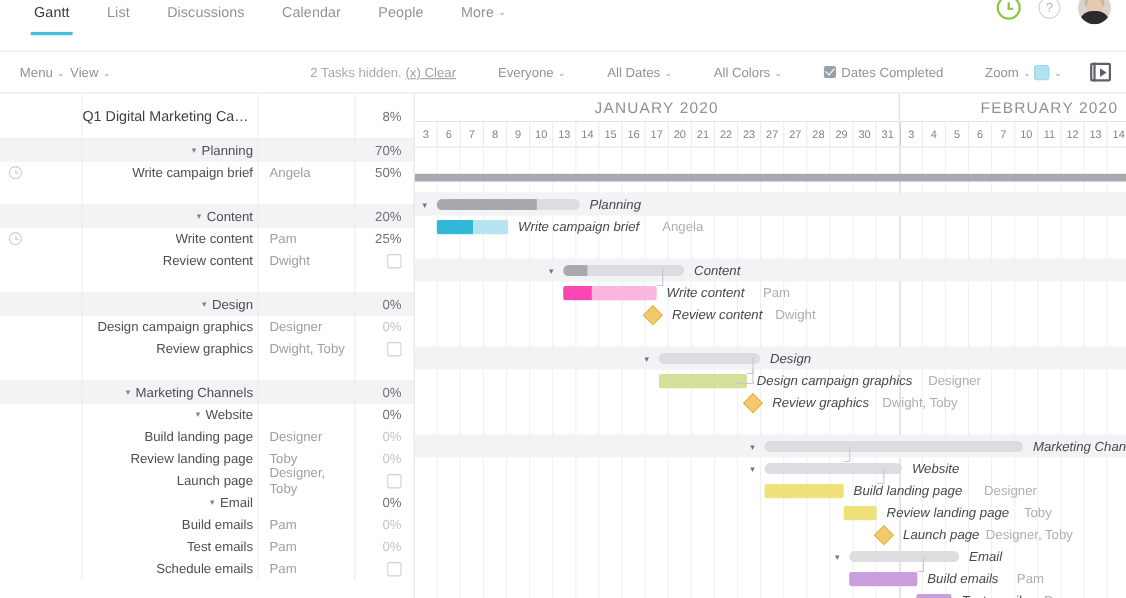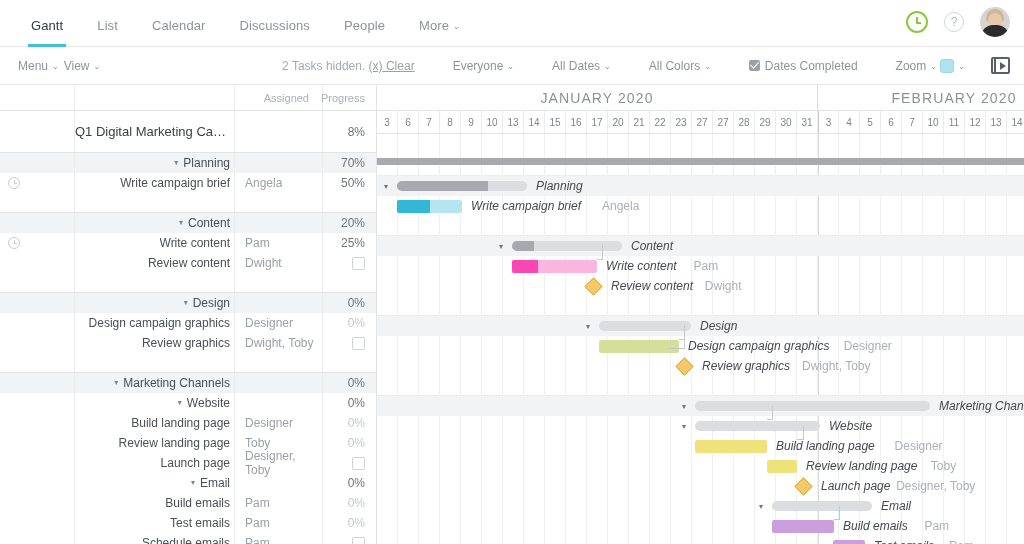--- a/index.html
+++ b/index.html
@@ -11,21 +11,21 @@
     color: #4a4a4a;
     -webkit-font-smoothing: antialiased;
   }
 
   
   .topnav {
     height: 47px;
     display: flex;
     align-items: flex-end;
     border-bottom: 1px solid #e8e8e8;
-    padding: 0 14px 0 14px;
+    padding: 0 14px 15px 14px;
     position: relative;
   }
   .nav-tabs { display: flex; align-items: flex-end; height: 100%; }
   .nav-tab {
     font-size: 13px;
     color: #8d9499;
     padding: 0 17px 13px 17px;
     cursor: pointer;
     position: relative;
     letter-spacing: .1px;
@@ -237,22 +237,22 @@
     position: absolute; border-color: #c5c9cd; border-style: solid; border-width: 0;
   }
 </style>
 </head>
 <body>
 
 <div class="topnav">
   <div class="nav-tabs">
       <div class="nav-tab active"><span>Gantt</span></div>
       <div class="nav-tab"><span>List</span></div>
+      <div class="nav-tab"><span>Discussions</span></div>
       <div class="nav-tab"><span>Calendar</span></div>
-      <div class="nav-tab"><span>Discussions</span></div>
       <div class="nav-tab"><span>People</span></div>
       <div class="nav-tab"><span>More</span><span class="caret">⌄</span></div>
     </div>
   <div class="topright">
     <div class="icon-clock-green"></div>
     <div class="icon-help">?</div>
     <div class="avatar">
       <div class="hair"></div>
       <div class="face"></div>
       <div class="body"></div>
@@ -290,27 +290,20 @@
       <span>Zoom</span><span class="caret">⌄</span>
       <span class="swatch"></span><span class="caret">⌄</span>
     </div>
     <div class="icon-video"></div>
   </div>
 </div>
 
 <div class="main">
 
   <div class="table-pane">
-    <div class="thead">
-      <div class="th col-icon"></div>
-      <div class="th col-gap"></div>
-      <div class="th col-name"></div>
-      <div class="th col-assign" style="justify-content:flex-end;padding-right:13px;padding-left:0">Assigned</div>
-      <div class="th col-prog">Progress</div>
-    </div>
     <div id="table-body">
         <div class="trow h28 table-divider" style="height: 42px;">
           <div class="cell icon"></div>
           <div class="cell gap"></div>
           <div class="cell name">
             <span class="name-label" style="font-size: 13px; color: rgb(59, 65, 70);">Q1 Digital Marketing Campaign</span>
           </div>
           <div class="cell assign"></div>
           <div class="cell prog">8%</div>
         </div>

